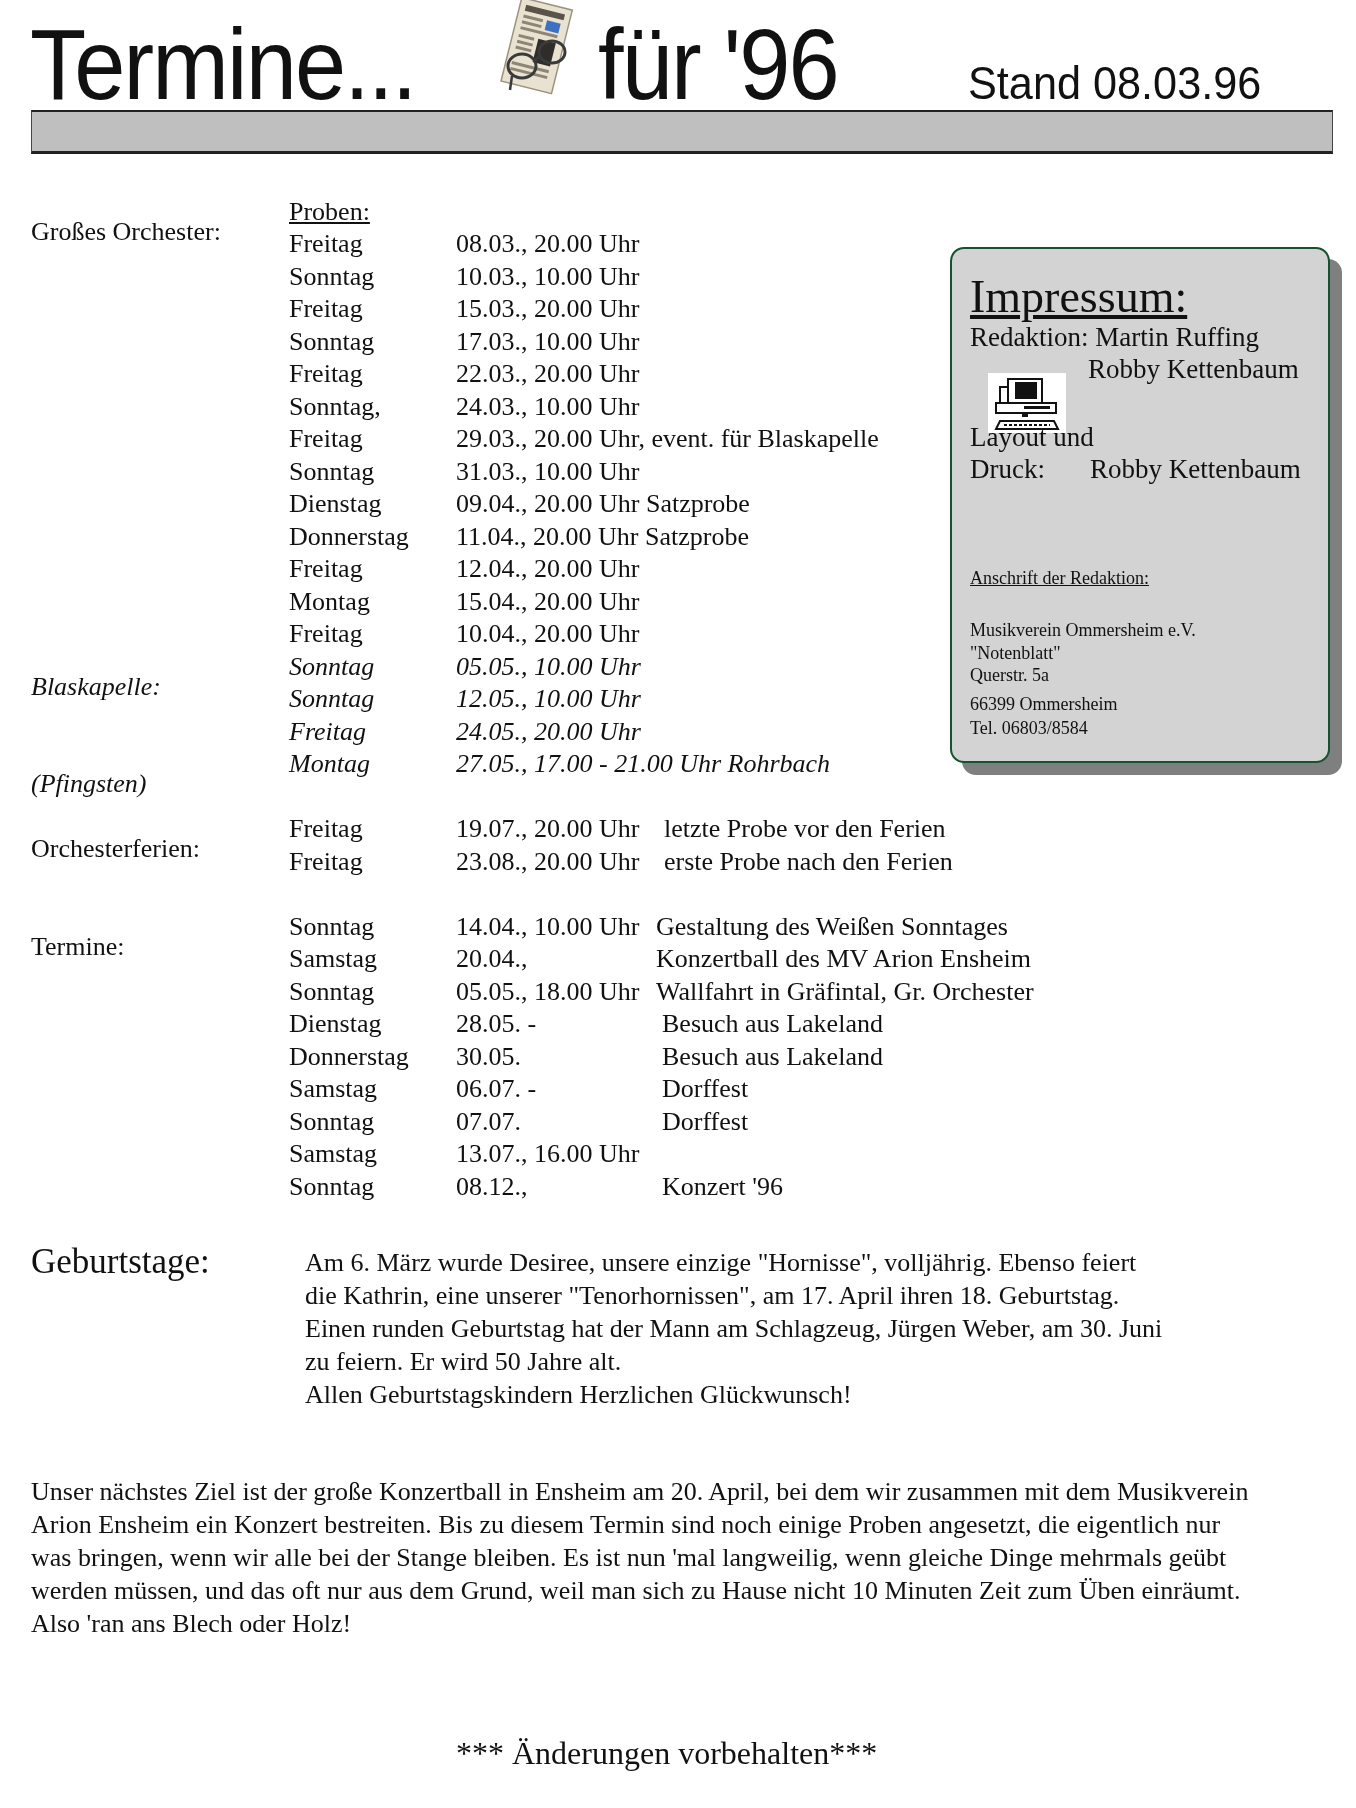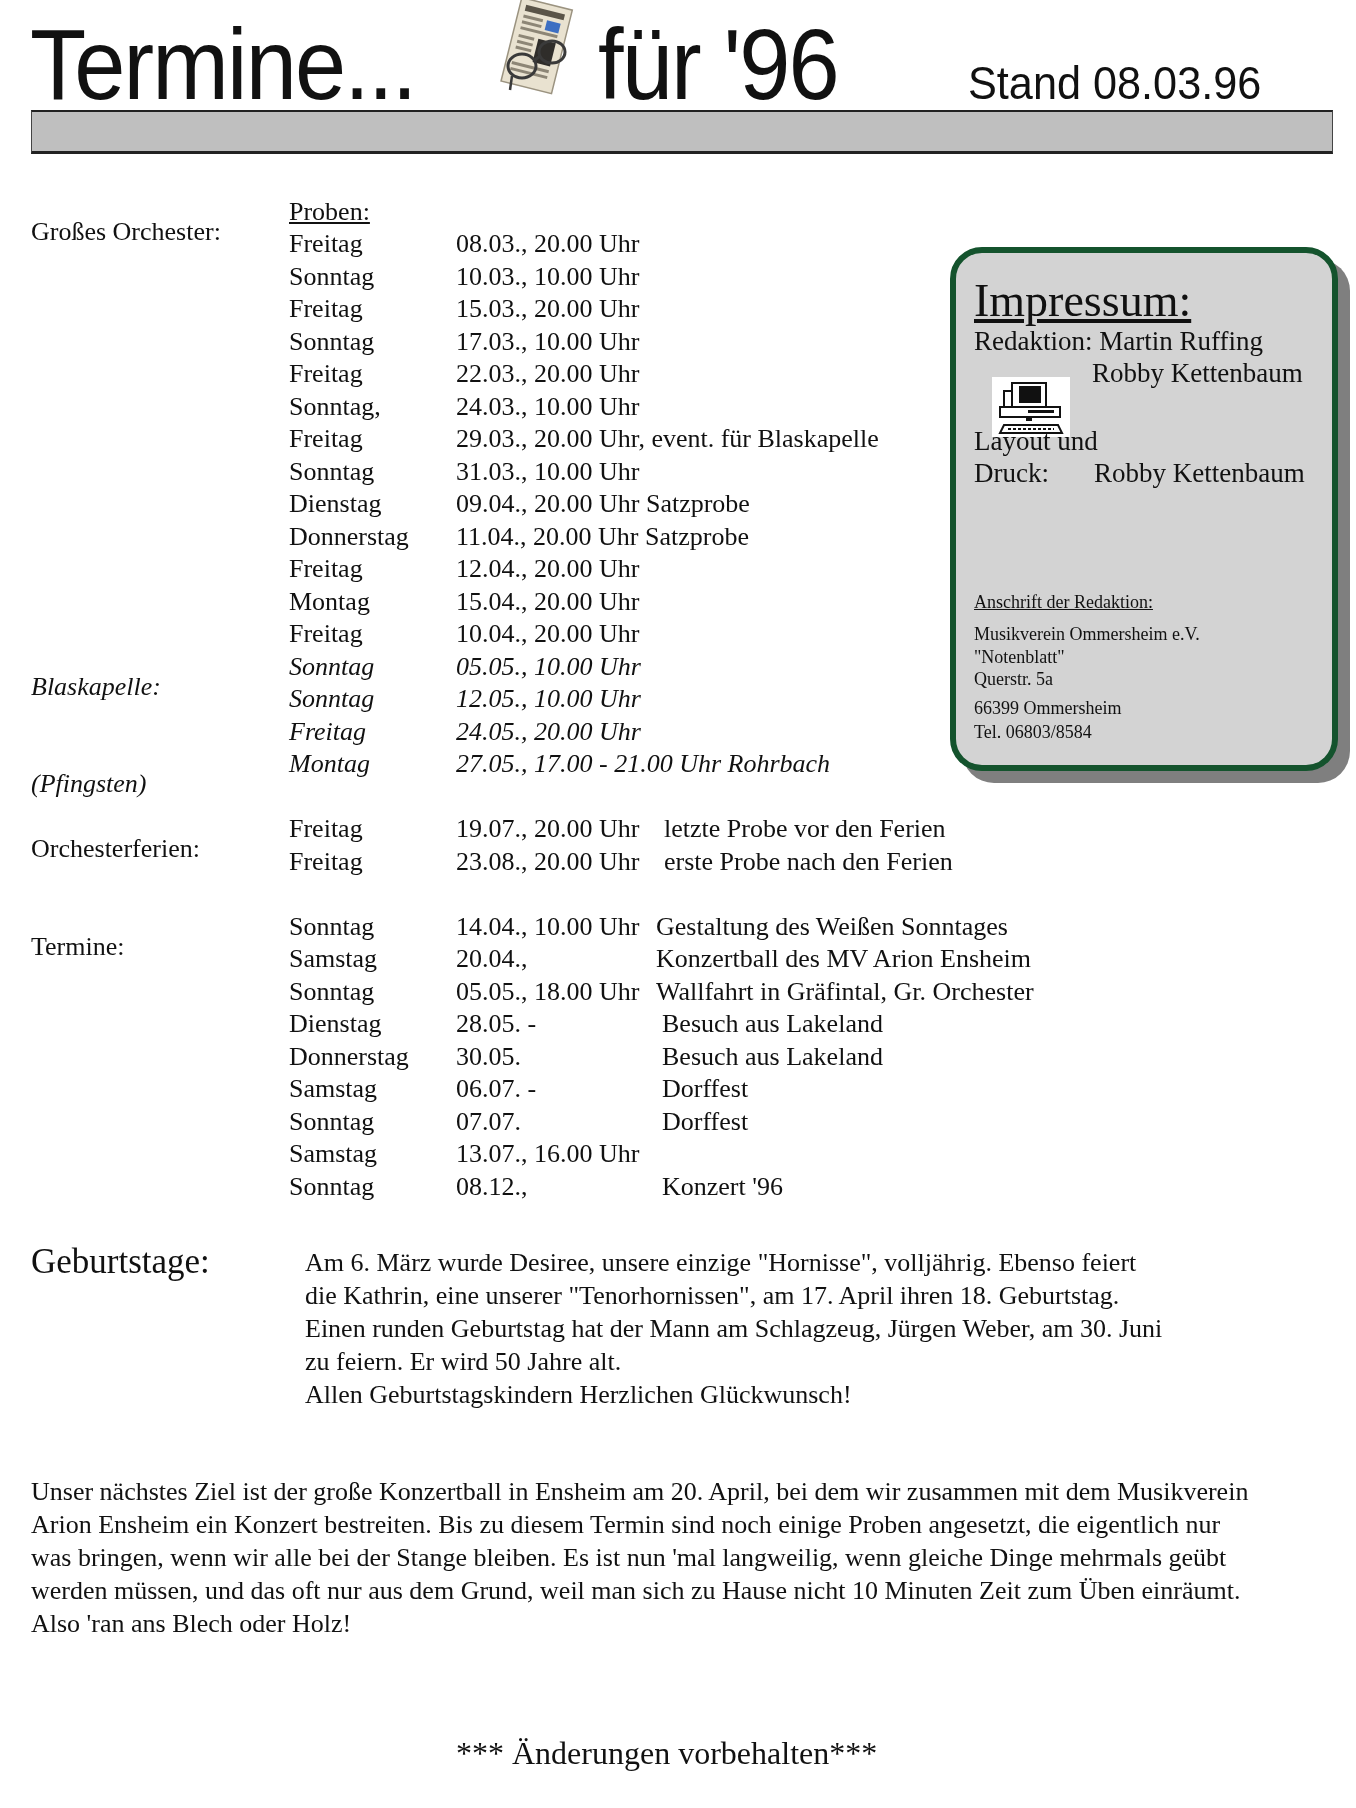--- a/index.html
+++ b/index.html
@@ -16,21 +16,21 @@
     .bar { left: 31px; top: 110px; width: 1300px; height: 39px; background: #bfbfbf;
       border-top: 2px solid #222; border-bottom: 3px solid #222; border-left: 1px solid #444; border-right: 1px solid #444; }
     .row { position: absolute; left: 0; width: 1356px; height: 32px; font-size: 26px; line-height: 32px; white-space: nowrap; }
     .row span { position: absolute; top: 0; }
     .c-sec { left: 31px; margin-top: 20px; }
     .c-day { left: 289px; }
     .c-date { left: 456px; }
     .italic { font-style: italic; }
     .ul { text-decoration: underline; }
     .impressum { left: 950px; top: 247px; width: 376px; height: 512px; background: #d3d3d3;
-      border: 6px solid #14532d; border-radius: 32px; box-shadow: 12px 12px 0 #7f7f7f; }
+      border: 2px solid #14532d; border-radius: 14px; box-shadow: 12px 12px 0 #7f7f7f; }
     .imp-h { left: 18px; top: 22px; font-size: 46px; line-height: 52px; text-decoration: underline; }
     .imp-t { font-size: 27px; line-height: 32px; white-space: nowrap; }
     .imp-s { font-size: 18px; line-height: 23px; white-space: nowrap; }
     .pc { left: 36px; top: 124px; width: 78px; height: 60px; background: #ffffff; }
     .geb-h { left: 31px; top: 1242px; font-size: 35px; line-height: 40px; }
     .geb-p { left: 289px; top: 1246px; width: 960px; font-size: 26px; line-height: 33px; }
     .geb-p div { white-space: nowrap; margin-left: 16px; }
     .para { left: 31px; top: 1475px; width: 1310px; font-size: 26px; line-height: 33px; }
     .para div { white-space: nowrap; }
     .foot { left: 456px; top: 1737px; font-size: 32px; line-height: 32px; white-space: nowrap; }
@@ -211,21 +211,21 @@
       <rect x="8" y="30" width="60" height="10" fill="#fff" stroke="#111" stroke-width="2"></rect>
       <rect x="36" y="33" width="26" height="3" fill="#111"></rect>
       <rect x="34" y="40" width="6" height="4" fill="#111"></rect>
       <path d="M12 48 L66 48 L70 56 L8 56 Z" fill="#fff" stroke="#111" stroke-width="2"></path>
       <line x1="16" y1="52" x2="62" y2="52" stroke="#111" stroke-width="2" stroke-dasharray="3 2"></line>
     </svg>
   </div>
   <div class="abs imp-t" style="left:18px; top:172px;">Layout und</div>
   <div class="abs imp-t" style="left:18px; top:204px;">Druck:</div>
   <div class="abs imp-t" style="left:138px; top:204px;">Robby Kettenbaum</div>
-  <div class="abs imp-s ul" style="left:18px; top:338px;">Anschrift der Redaktion:</div>
+  <div class="abs imp-s ul" style="left:18px; top:318px;">Anschrift der Redaktion:</div>
   <div class="abs imp-s" style="left:18px; top:370px;">Musikverein Ommersheim e.V.</div>
   <div class="abs imp-s" style="left:18px; top:393px;">"Notenblatt"</div>
   <div class="abs imp-s" style="left:18px; top:415px;">Querstr. 5a</div>
   <div class="abs imp-s" style="left:18px; top:444px;">66399 Ommersheim</div>
   <div class="abs imp-s" style="left:18px; top:468px;">Tel. 06803/8584</div>
 </div>
 
 <div class="abs geb-h">Geburtstage:</div>
 <div class="abs geb-p">
   <div>Am 6. März wurde Desiree, unsere einzige "Hornisse", volljährig. Ebenso feiert</div>

